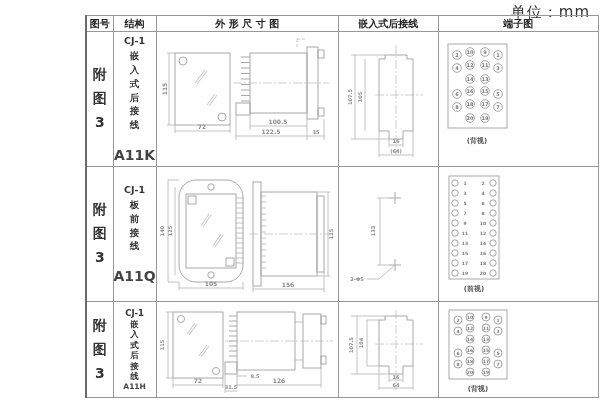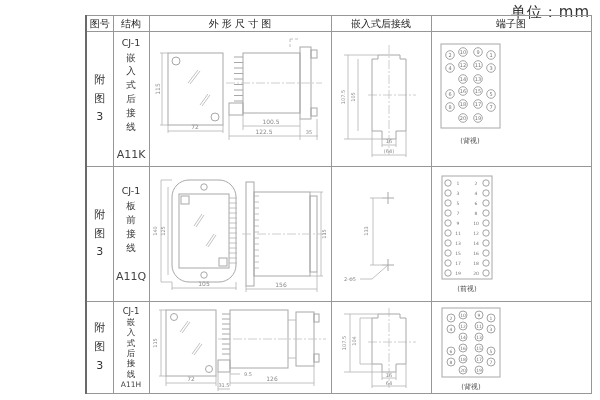--- a/index.html
+++ b/index.html
@@ -1,28 +1,28 @@
 <!DOCTYPE html>
 <html><head>
 <meta charset="utf-8">
 <style>
   html,body{margin:0;padding:0}
   body{width:600px;height:400px;position:relative;background:#fff;
        font-family:"DejaVu Sans",sans-serif;color:#444;overflow:hidden}
   .unit{position:absolute;top:3px;right:10px;font-size:15px;color:#333;letter-spacing:1px}
   table{position:absolute;left:85px;top:15px;border-collapse:collapse;table-layout:fixed}
-  th,td{border:1px solid #979797;padding:0;text-align:center;vertical-align:middle;font-weight:normal}
+  th,td{border:1px solid #979797;padding:0;text-align:center;vertical-align:middle;font-weight:bold}
   th:first-child,td:first-child{border-left:2px solid #6a6a6a}
   th{font-size:10px;height:15px;color:#222}
   tr.r1{height:135px}tr.r2{height:135px}tr.r3{height:92px}
-  .vwrap{width:1em;margin:12px auto;word-break:break-all;font-size:11px;line-height:1.7;color:#333}
+  .vwrap{width:1em;margin:12px auto;word-break:break-all;font-size:14px;line-height:1.7;color:#333}
   .struct{font-size:9.5px;color:#333}
   .struct .model{margin-bottom:3px}
   .struct .v{width:1em;margin:0 auto;word-break:break-all;line-height:1.45}
-  .struct .code{font-size:11px;margin-top:15px;color:#444}
+  .struct .code{font-size:14px;margin-top:15px;color:#444}
   .struct.tight{font-size:8.5px}
   .struct.tight .model{margin-bottom:1px}
   .struct.tight .v{line-height:1.22}
   .struct.tight .code{margin-top:1px;font-size:7.5px}
   svg{display:block;margin:0 auto}
   .dr{fill:none;stroke:#a8a8a8;stroke-width:1}
   .thin{fill:none;stroke:#b3b3b3;stroke-width:0.8}
   .cl{fill:none;stroke:#c2c2c2;stroke-width:0.8;stroke-dasharray:9 2 2 2}
   svg text{font-family:"DejaVu Sans",sans-serif}
   .dim{fill:#8a8a8a;font-size:6px;text-anchor:middle}

